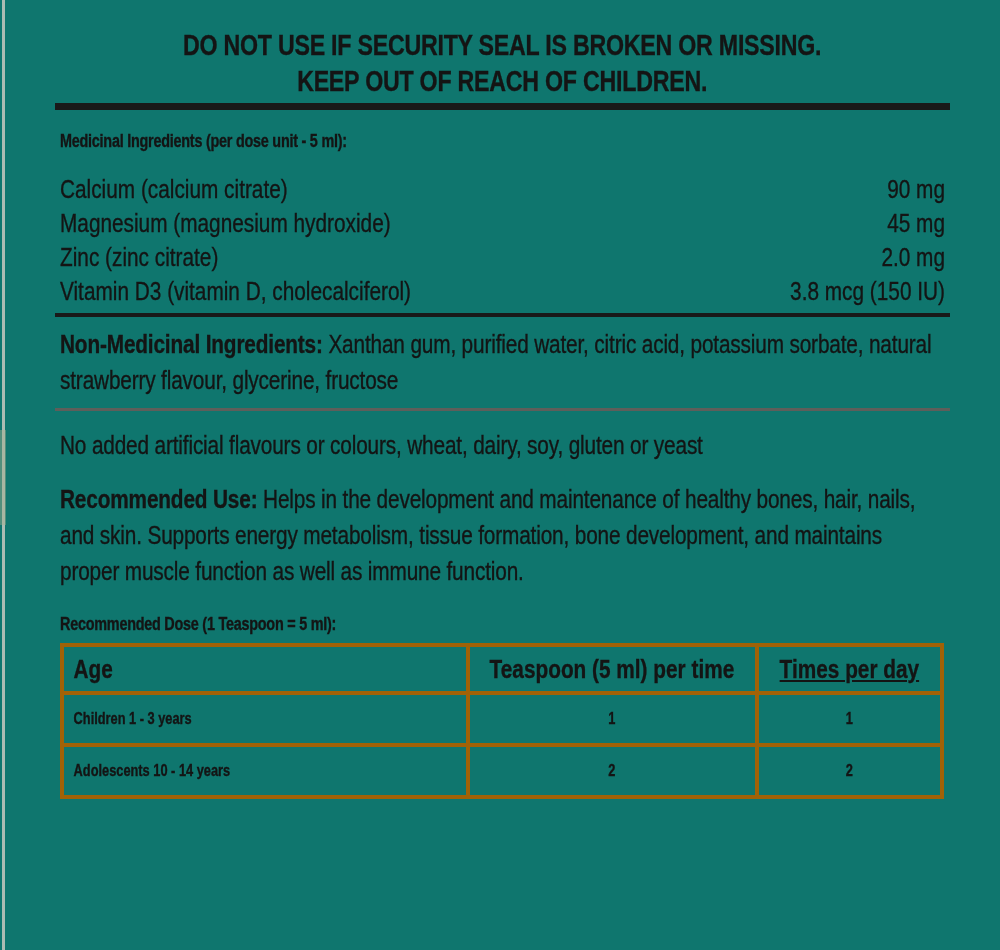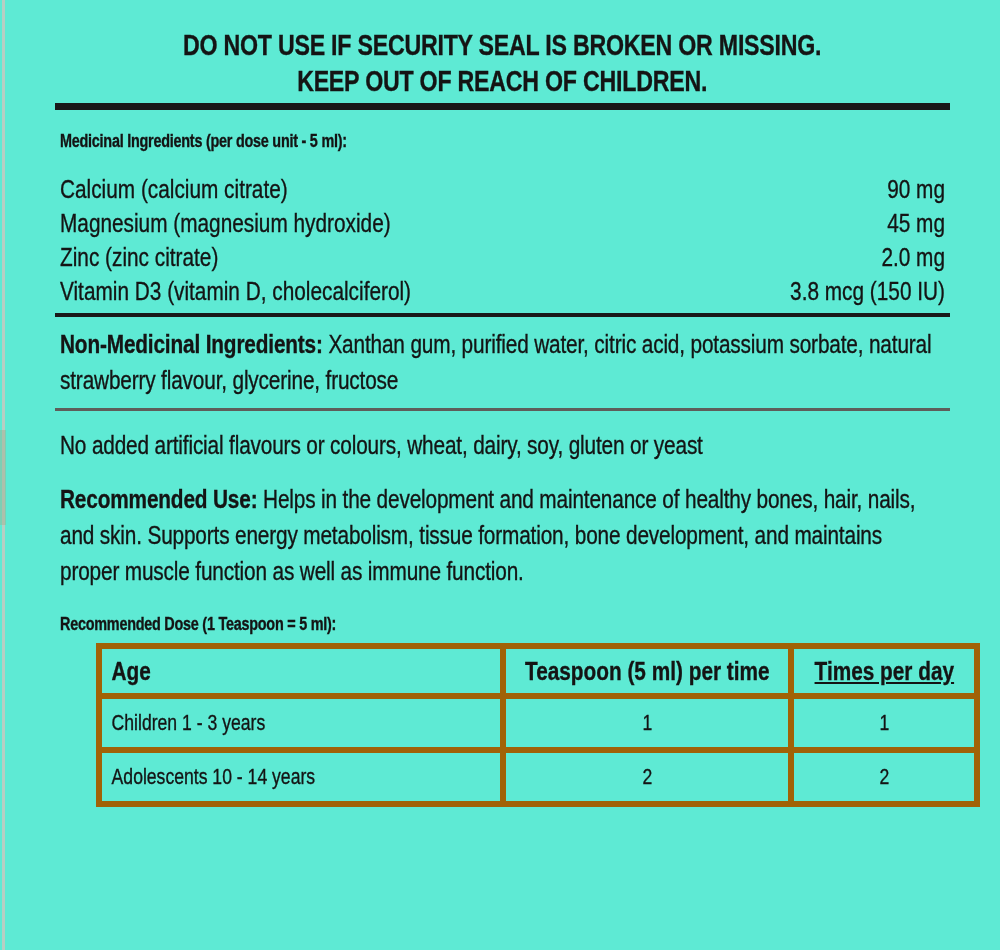--- a/index.html
+++ b/index.html
@@ -7,21 +7,21 @@
     padding: 0;
     background: #f1f2ea;
     font-family: "Liberation Sans", "DejaVu Sans", sans-serif;
     color: #141414;
   }
   .page {
     position: relative;
     width: 1000px;
     height: 950px;
     overflow: hidden;
-    background: #5eead4;
+    background: #0f766e;
     -webkit-text-stroke: 0.35px currentColor;
   }
   .edge-line {
     position: absolute;
     left: 2px; top: 0; bottom: 0;
     width: 3px;
     background: #c7c9c0;
     opacity: 0.85;
   }
   .edge-smudge {
@@ -92,35 +92,34 @@
   .p-noadded { margin-top: 16px; }
   .p-recuse  { margin-top: 18px; }
   .h-dose    { margin-top: 18px; }
   table.dose {
     margin-top: 2px;
     width: 884px;
     border-collapse: collapse;
     table-layout: fixed;
   }
   table.dose, table.dose th, table.dose td {
-    border: 6px solid #a16207;
-    margin-left: 36px;
+    border: 4px solid #a16207;
   }
   table.dose th {
     height: 44px;
     font-size: 26px;
     font-weight: 700;
     padding: 0;
     vertical-align: middle;
     text-align: left;
   }
   table.dose td {
     height: 48px;
-    font-size: 22px;
-    font-weight: 400;
+    font-size: 16px;
+    font-weight: 700;
     padding: 0;
     vertical-align: middle;
   }
   .col-age   { width: 46.3%; }
   .col-tsp   { width: 32.8%; }
   .col-times { width: 20.9%; text-decoration: underline; }
   .cell-left { padding-left: 12px; }
   .directions { margin-top: 14px; }
   .directions .para { line-height: 39px; margin: 0; }
 </style>

